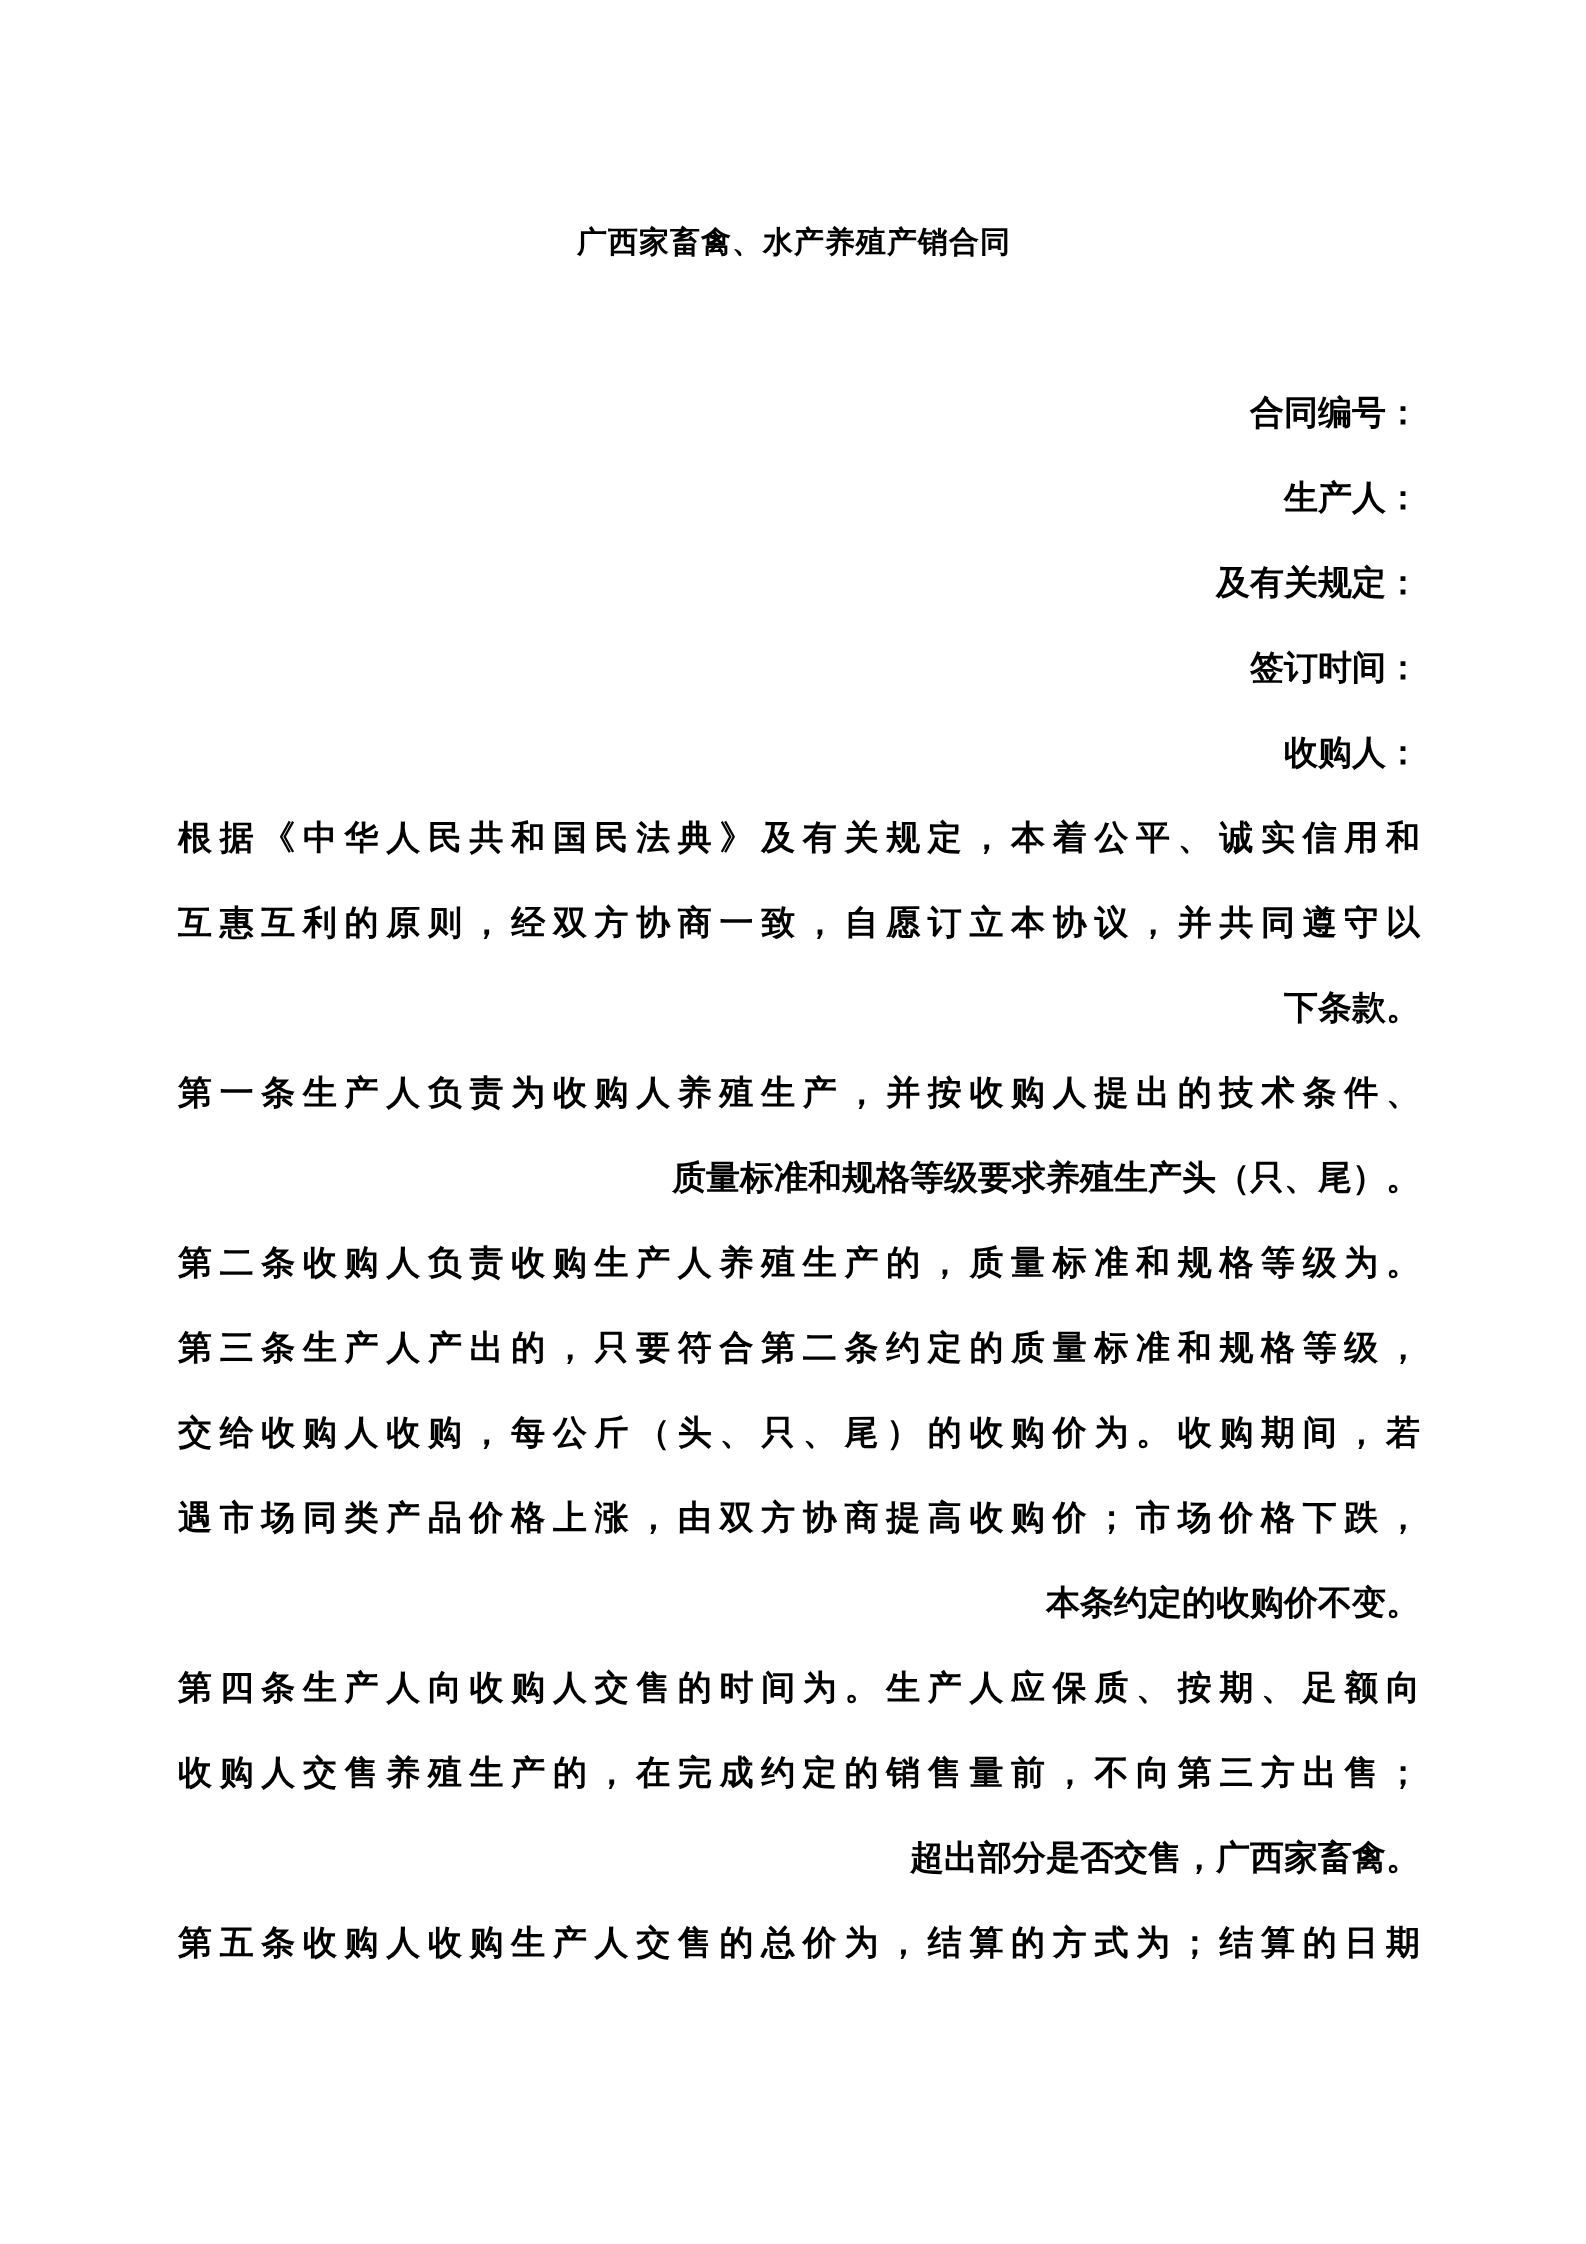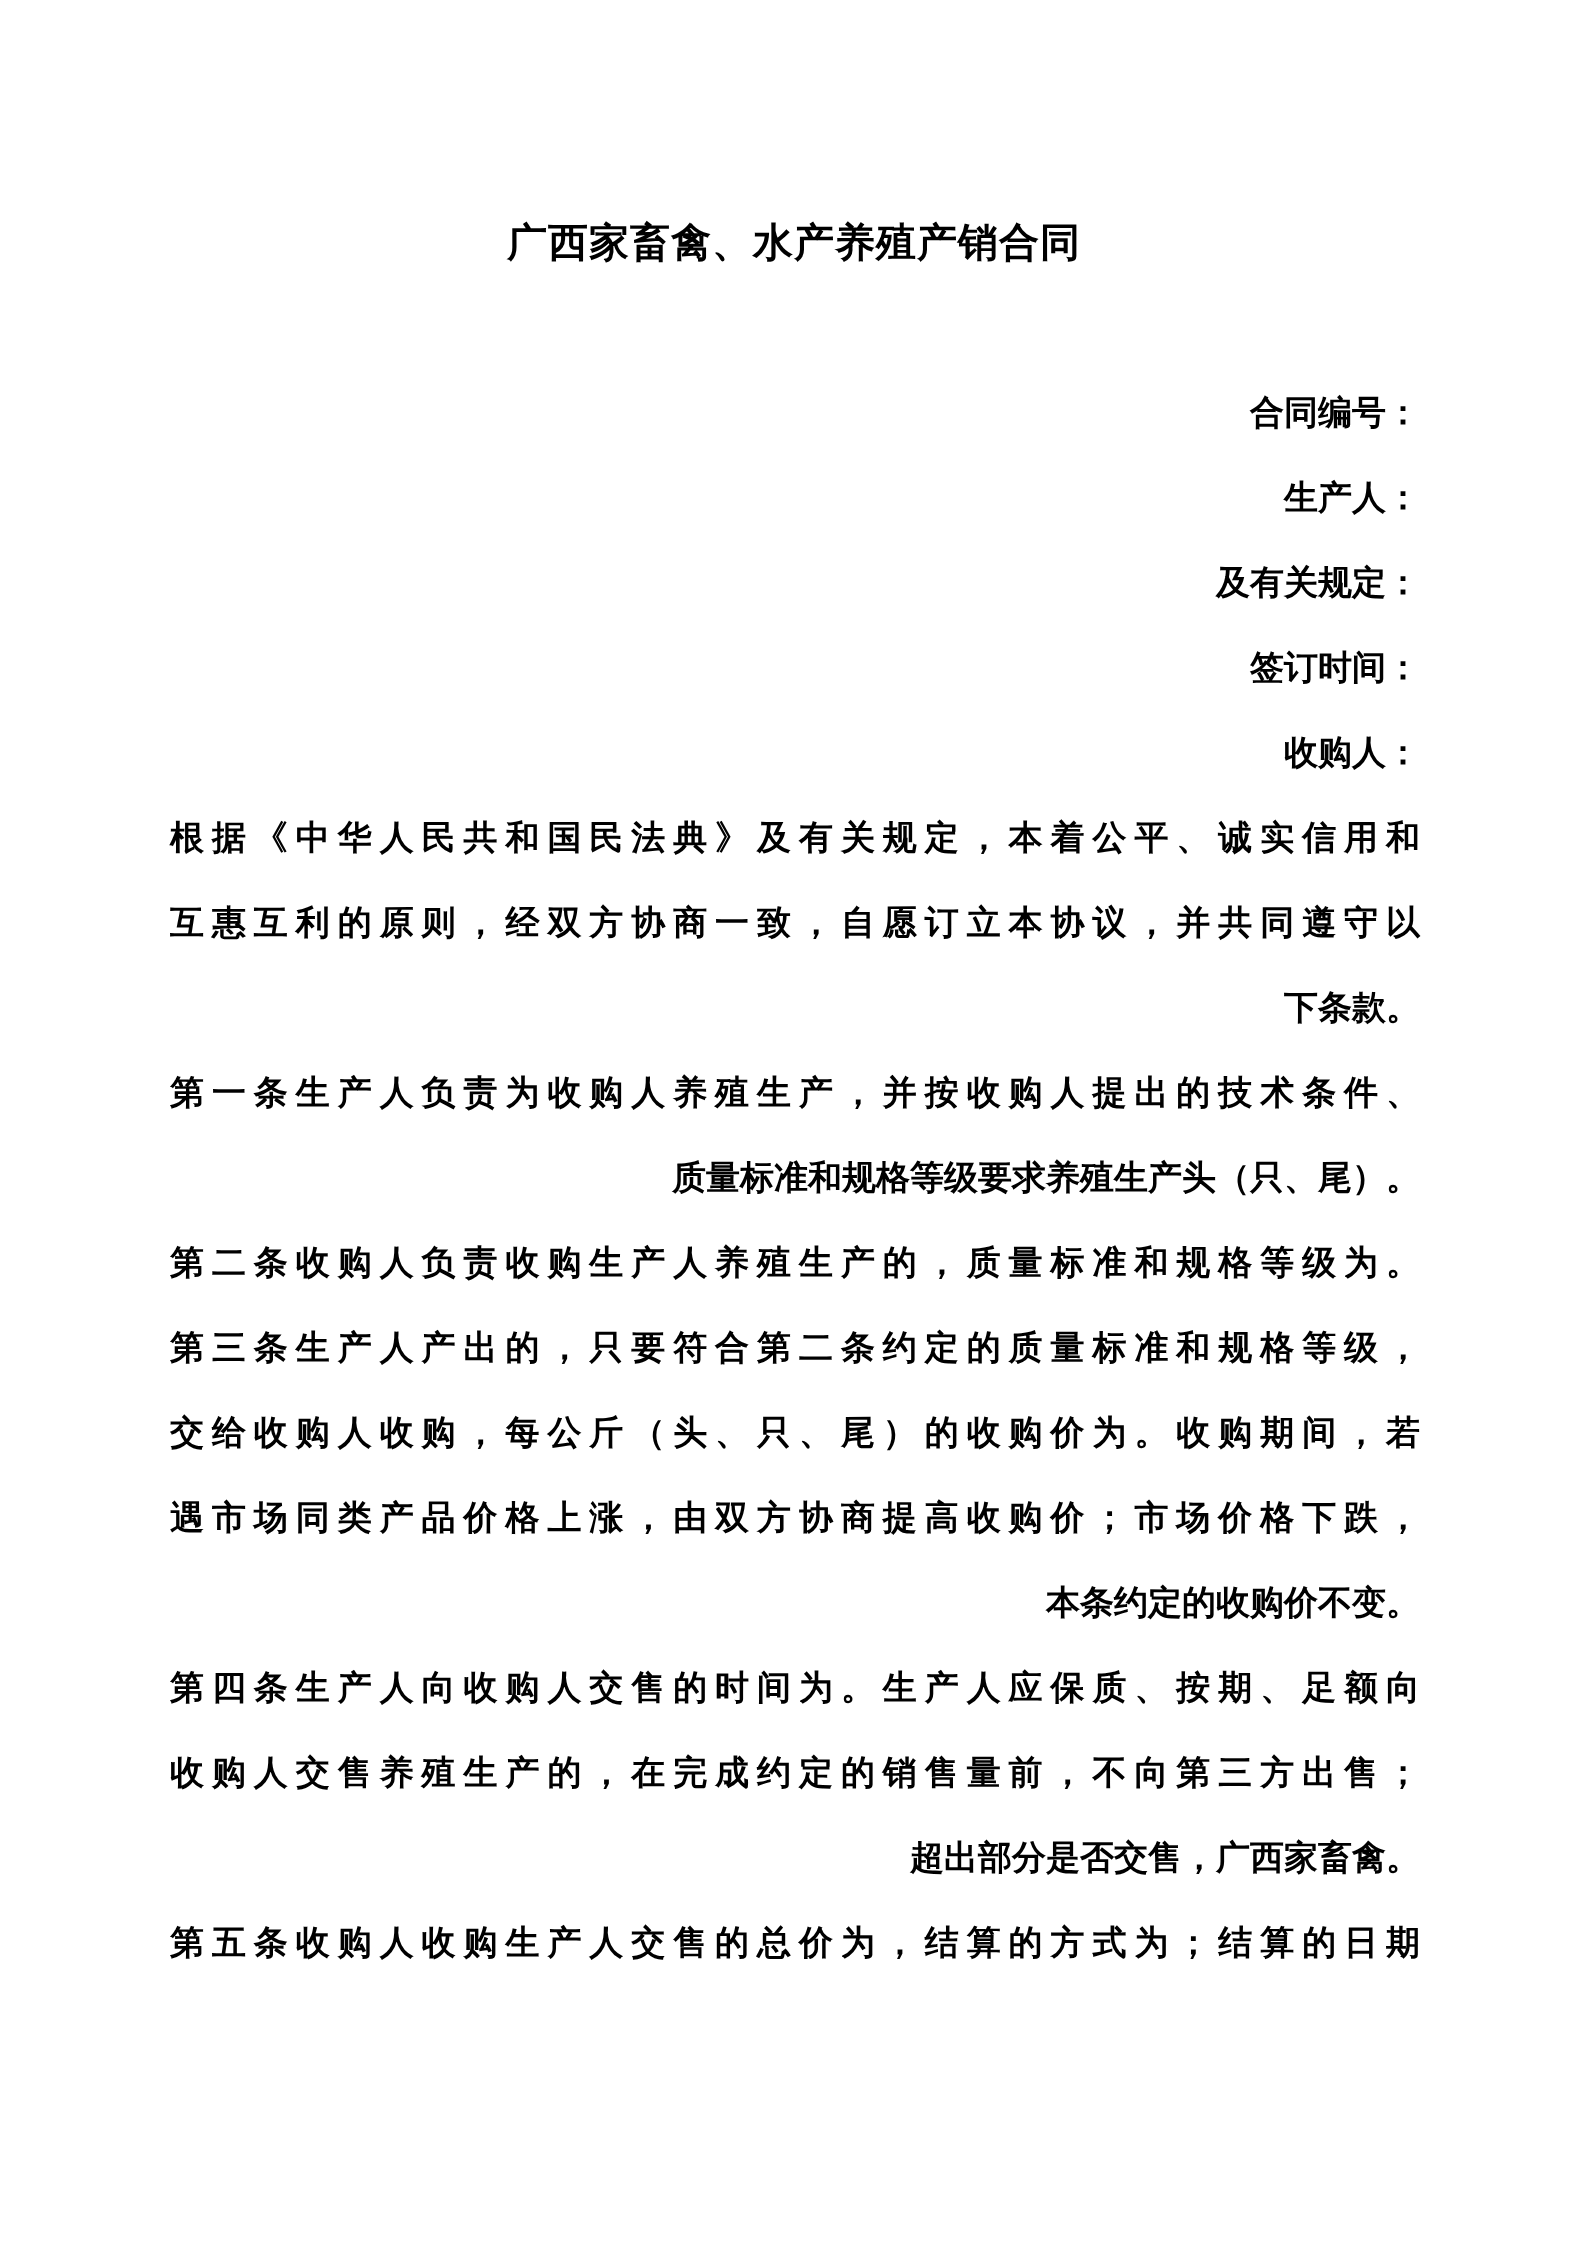--- a/index.html
+++ b/index.html
@@ -15,21 +15,21 @@
     font-family: "Liberation Sans", sans-serif;
     color: #000000;
     overflow: hidden;
   }
   .doc-title {
     position: absolute;
     top: 212px;
     left: 168px;
     width: 1252px;
     text-align: center;
-    font-size: 40px;
+    font-size: 30px;
     font-weight: 700;
     letter-spacing: 1px;
     line-height: 60px;
     white-space: nowrap;
   }
   .doc-body {
     position: absolute;
     top: 370px;
     left: 170px;
     width: 1250px;
@@ -41,20 +41,21 @@
     font-weight: 600;
     white-space: nowrap;
     overflow: visible;
     text-align: right;
   }
   .line.fill {
     white-space: normal;
     text-align: justify;
     text-align-last: justify;
     text-justify: inter-character;
+    margin-left: 8px;
   }
 </style>
 </head>
 <body>
 
 <div class="page">
 
   <div class="doc-title">广西家畜禽、水产养殖产销合同</div>
 
   <div class="doc-body">

